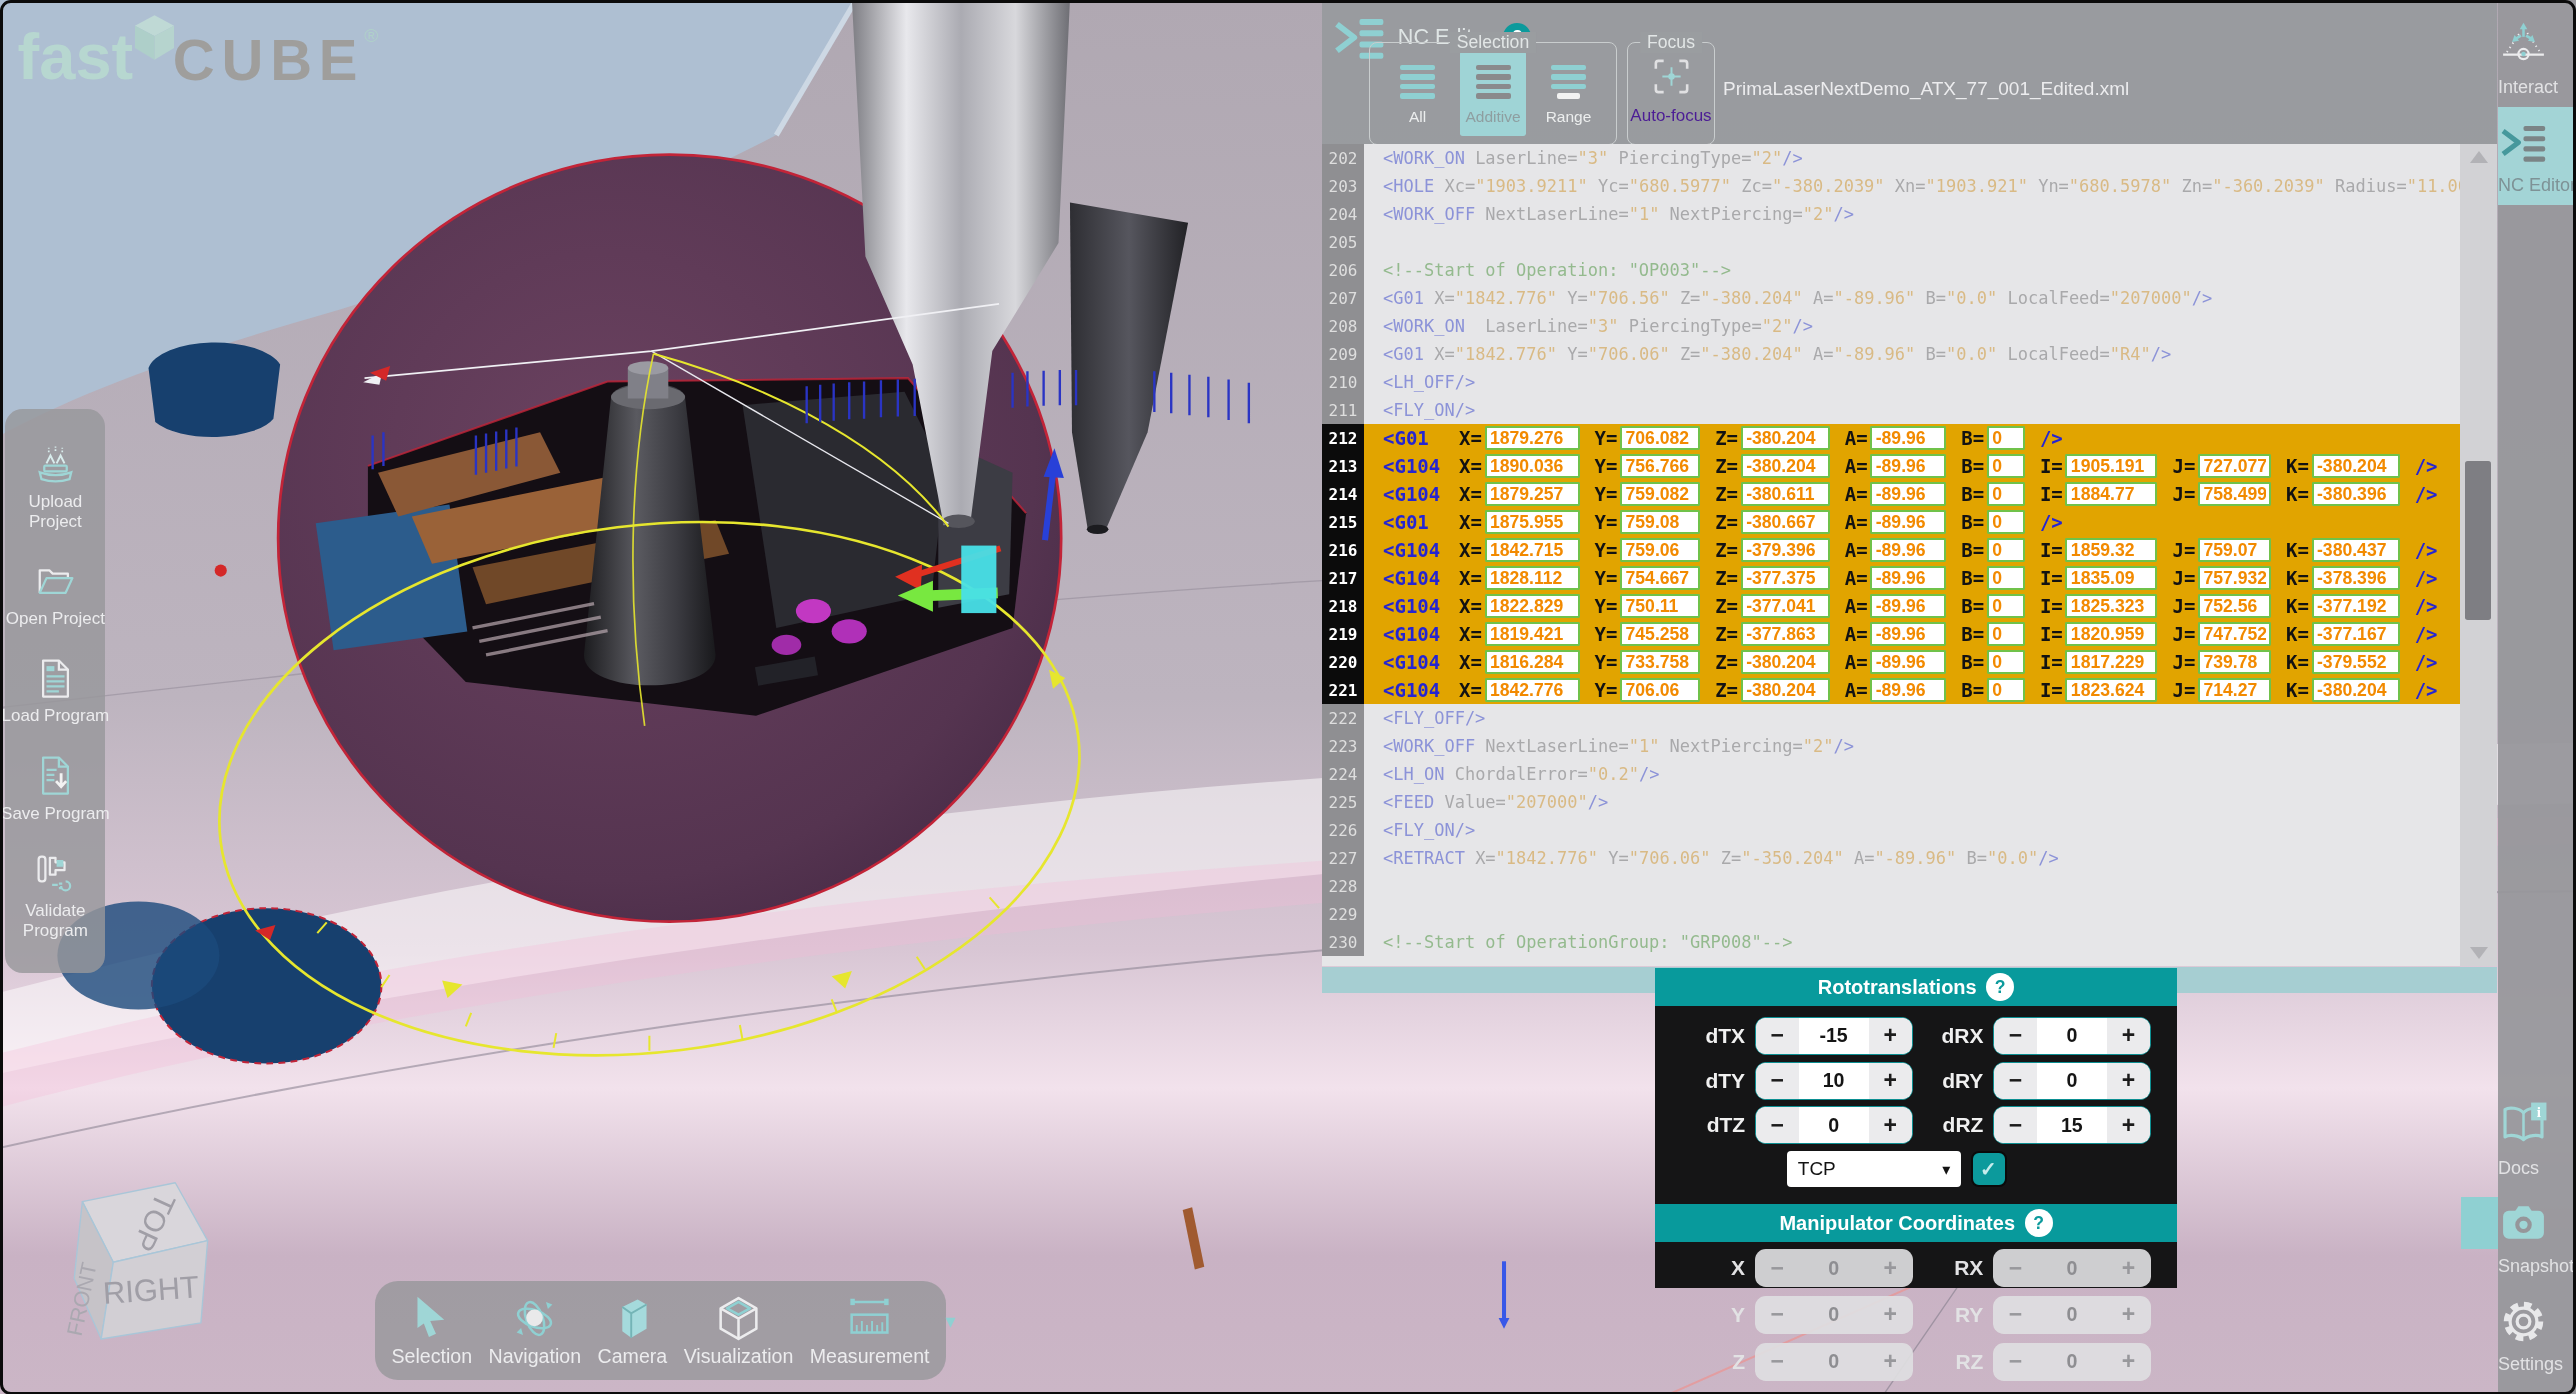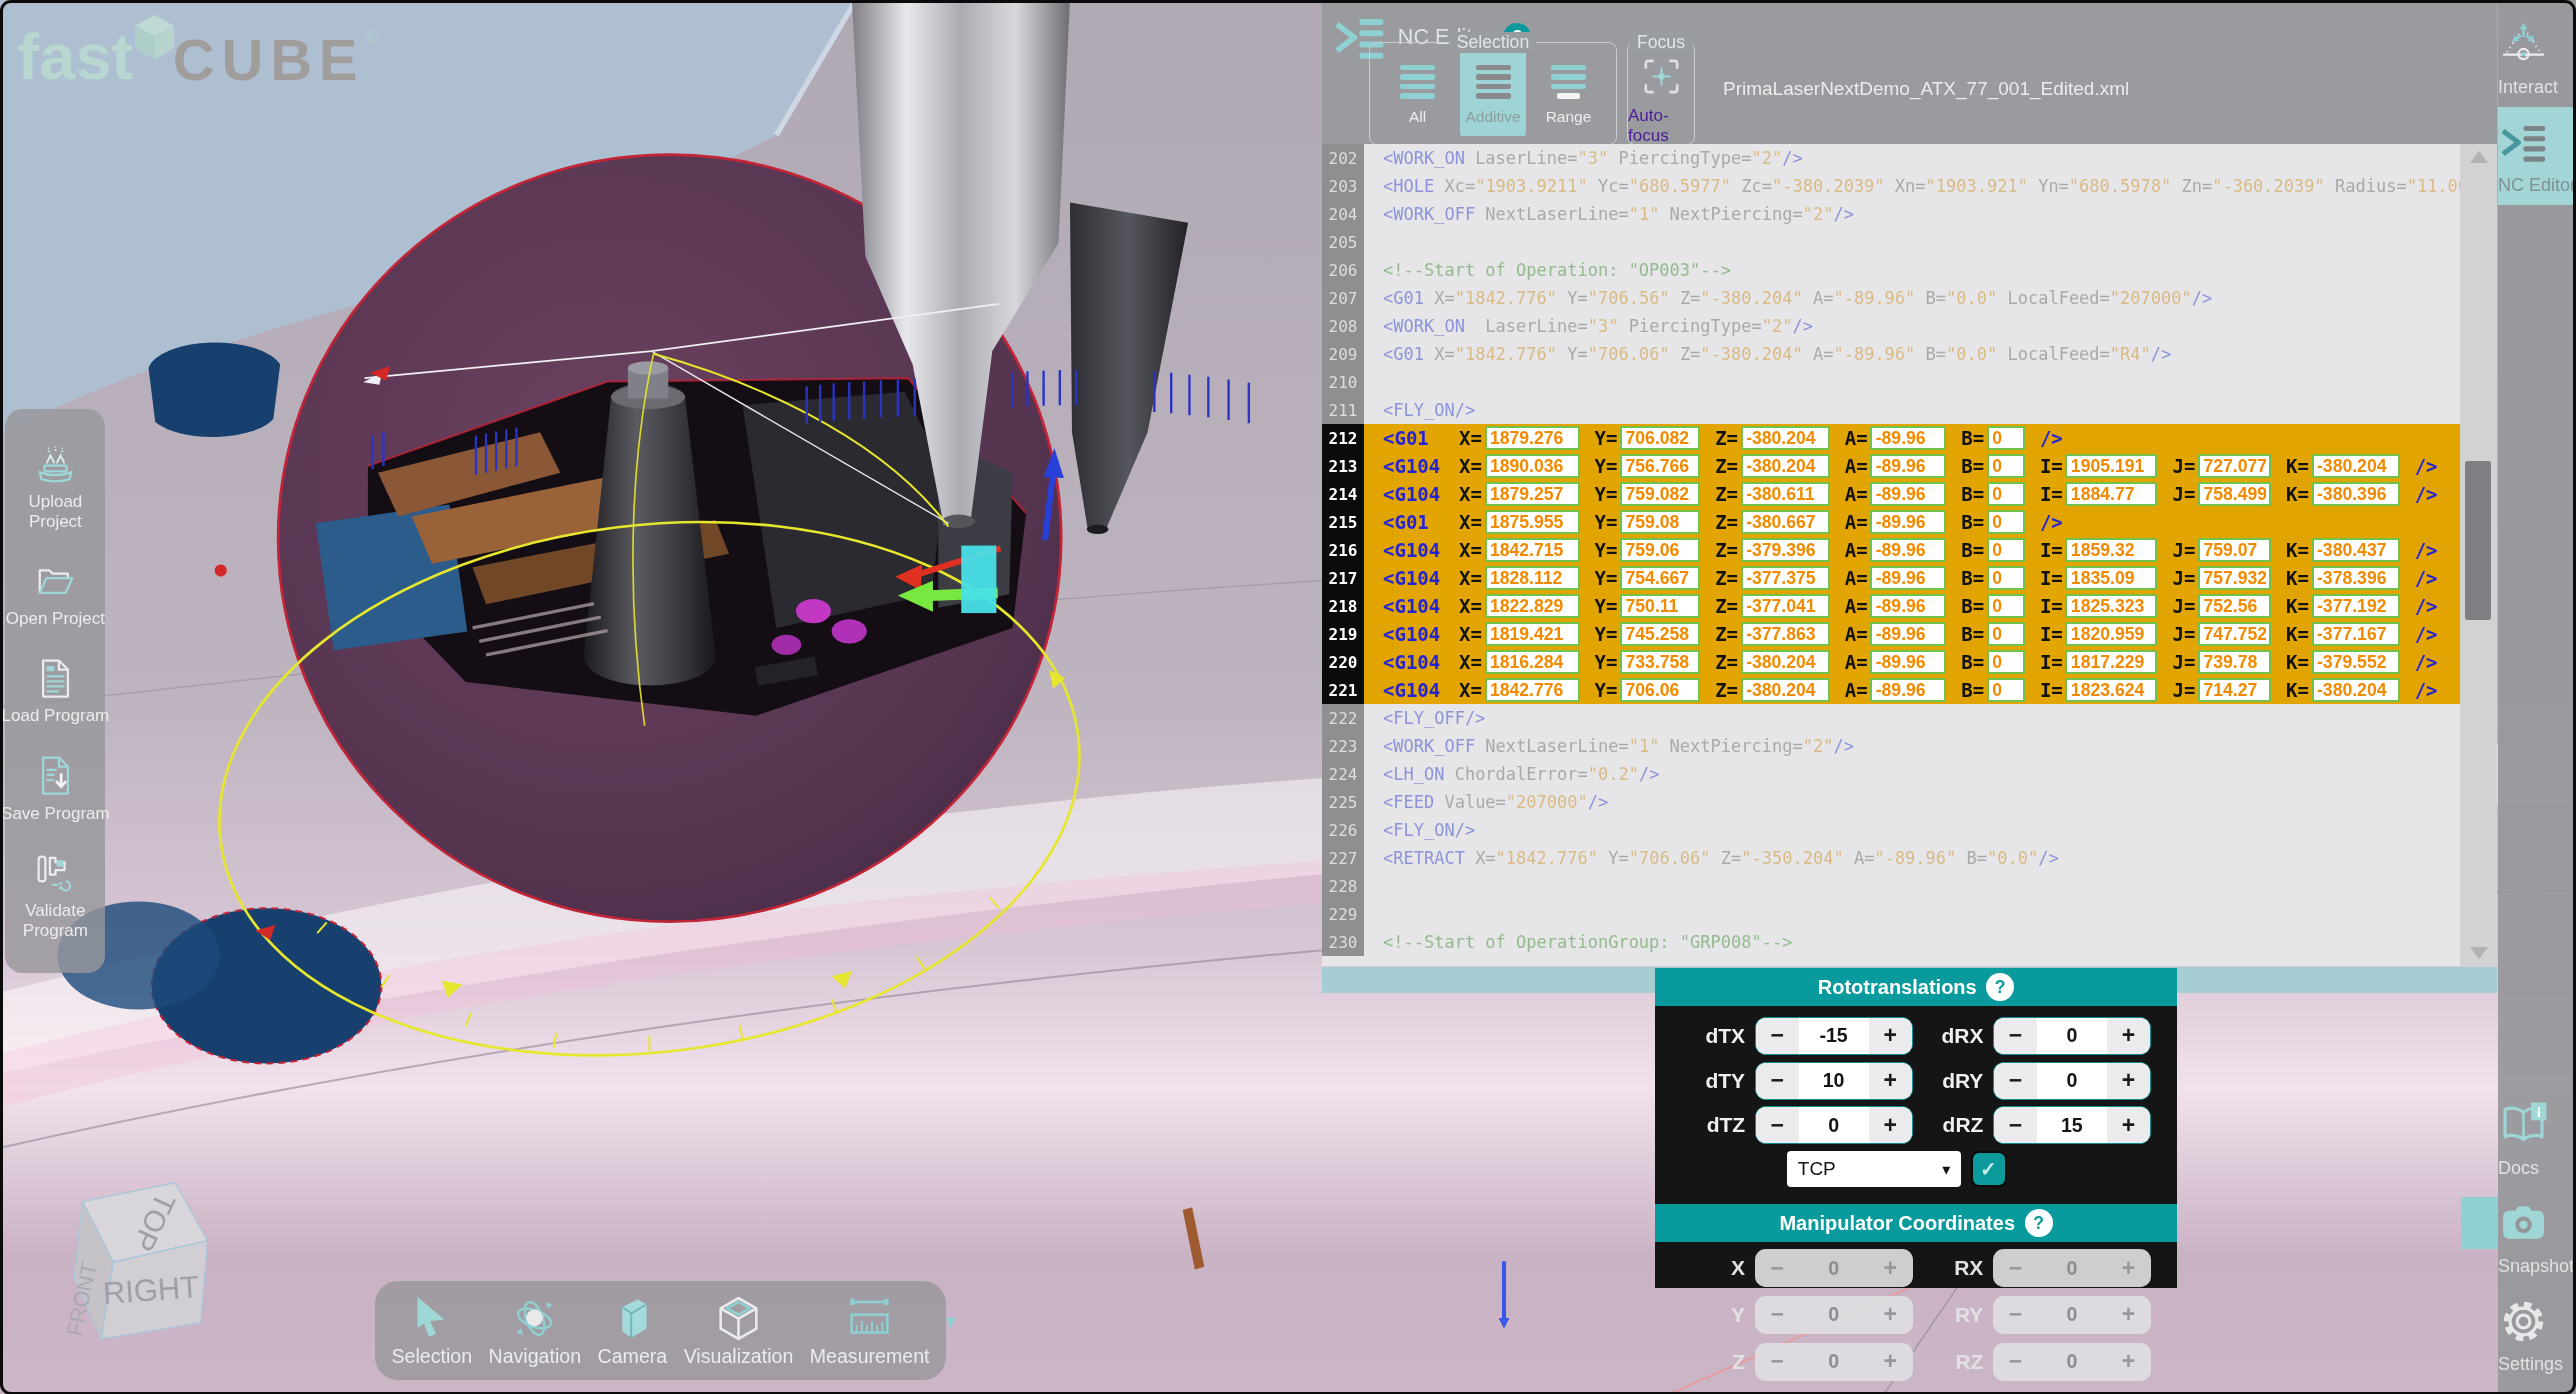--- a/index.html
+++ b/index.html
@@ -58,21 +58,21 @@
   .nc-title .icon svg{width:100%;height:100%;}
   .nc-title-text{font-size:21.6px;color:#dfe5e5;}
   .badge{width:28px;height:28px;border-radius:50%;display:flex;align-items:center;justify-content:center;
     font-weight:700;font-size:17.6px;flex:none;cursor:pointer;}
   .badge.teal{background:#0c9a9c;color:#fff;}
   .badge.light{background:#fff;color:#0c9a9c;}
   .hgroup{position:absolute;border:1.4px solid #c9cdce;border-radius:8px;height:103px;box-sizing:border-box;}
   .hgroup-label{position:absolute;top:-11.5px;left:50%;transform:translateX(-50%);background:#9a9da0;
     padding:0 6.8px;font-size:17.6px;color:#e2e6e6;white-space:nowrap;}
   .sel-group{left:47px;top:42px;width:248px;}
-  .focus-group{left:305px;top:42px;width:68px;}
+  .focus-group{left:305px;top:42px;width:88px;}
   .sel-buttons{display:flex;justify-content:center;gap:9.5px;padding-top:8px;}
   .sel-btn{width:66px;height:85px;display:flex;flex-direction:column;align-items:center;justify-content:center;border-radius:2.7px;cursor:pointer;}
   .sel-btn.active{background:#9fd4d6;}
   .bars i{display:block;width:35px;height:5.4px;border-radius:2px;background:#8fd0d2;margin:4px auto;}
   .sel-btn.active .bars i{background:#8a8a8c;}
   .sel-btn[data-name="selection-mode-range"] .bars i:last-child{width:23px;background:#f2f2f2;}
   .sel-label{margin-top:5.4px;font-size:15.5px;color:#eceeee;}
   .sel-btn.active .sel-label{color:#8e9ea0;}
   .focus-btn{margin-top:9.5px;display:flex;flex-direction:column;align-items:center;cursor:pointer;}
   .focus-btn .icon{width:47px;height:47px;}
@@ -470,20 +470,21 @@
           <div class="code-row" data-name="code-line-208">
             <span class="gut" data-name="line-number">208</span>
             <span class="content"><span class="tok-tag">&lt;WORK_ON</span><span class="tok-attr">  LaserLine=</span><span class="tok-val">"3"</span><span class="tok-attr"> PiercingType=</span><span class="tok-val">"2"</span><span class="tok-tag">/&gt;</span></span>
           </div>
           <div class="code-row" data-name="code-line-209">
             <span class="gut" data-name="line-number">209</span>
             <span class="content"><span class="tok-tag">&lt;G01</span><span class="tok-attr"> X=</span><span class="tok-val">"1842.776"</span><span class="tok-attr"> Y=</span><span class="tok-val">"706.06"</span><span class="tok-attr"> Z=</span><span class="tok-val">"-380.204"</span><span class="tok-attr"> A=</span><span class="tok-val">"-89.96"</span><span class="tok-attr"> B=</span><span class="tok-val">"0.0"</span><span class="tok-attr"> LocalFeed=</span><span class="tok-val">"R4"</span><span class="tok-tag">/&gt;</span></span>
           </div>
           <div class="code-row" data-name="code-line-210">
             <span class="gut" data-name="line-number">210</span>
+            <span class="content"><span class="tok-tag">&lt;LH_OFF/&gt;</span></span>
           </div>
           <div class="code-row" data-name="code-line-211">
             <span class="gut" data-name="line-number">211</span>
             <span class="content"><span class="tok-tag">&lt;FLY_ON/&gt;</span></span>
           </div>
           <div class="code-row hl" data-name="code-line-212">
             <span class="gut" data-name="line-number">212</span>
             <span class="content"><span class="xtag" data-name="xml-tag">&lt;G01</span><span class="fgroup" data-name="attribute-X"><span class="flabel" data-name="attribute-label">X=</span><input class="fld" data-name="attribute-input-X-212" type="text" value="1879.276" style="width: 95px;"></span><span class="fgroup" data-name="attribute-Y"><span class="flabel" data-name="attribute-label">Y=</span><input class="fld" data-name="attribute-input-Y-212" type="text" value="706.082" style="width: 80px;"></span><span class="fgroup" data-name="attribute-Z"><span class="flabel" data-name="attribute-label">Z=</span><input class="fld" data-name="attribute-input-Z-212" type="text" value="-380.204" style="width: 89px;"></span><span class="fgroup" data-name="attribute-A"><span class="flabel" data-name="attribute-label">A=</span><input class="fld" data-name="attribute-input-A-212" type="text" value="-89.96" style="width: 76px;"></span><span class="fgroup" data-name="attribute-B"><span class="flabel" data-name="attribute-label">B=</span><input class="fld" data-name="attribute-input-B-212" type="text" value="0" style="width: 38px;"></span><span class="xclose" data-name="xml-close">/&gt;</span></span>
           </div>
           <div class="code-row hl" data-name="code-line-213">

